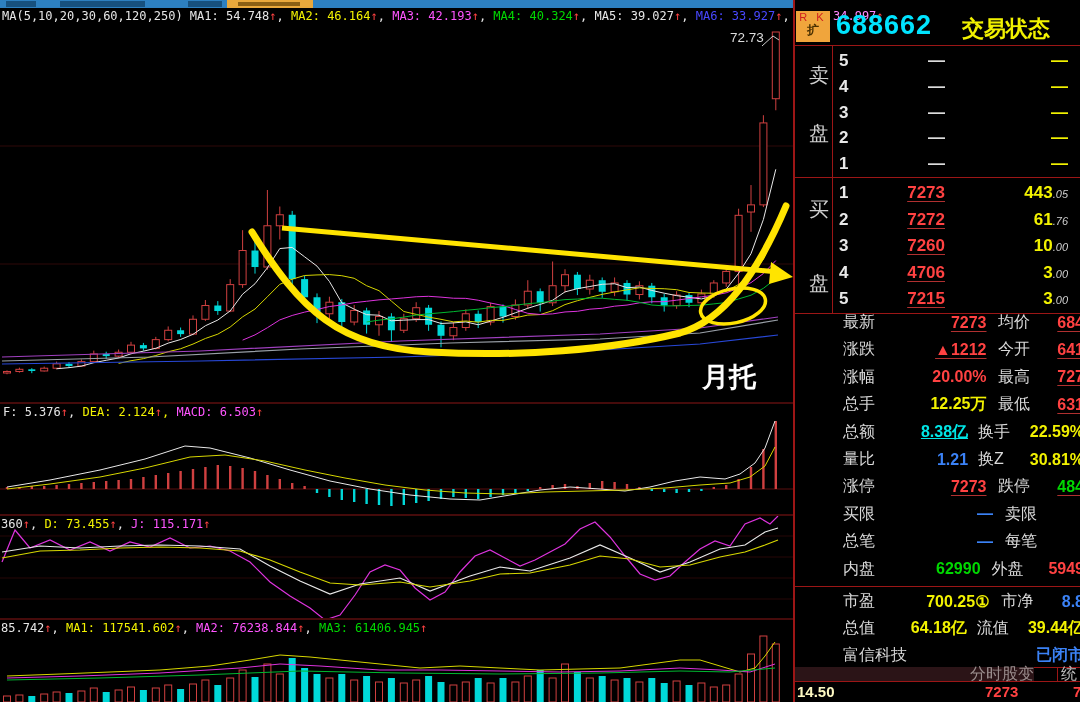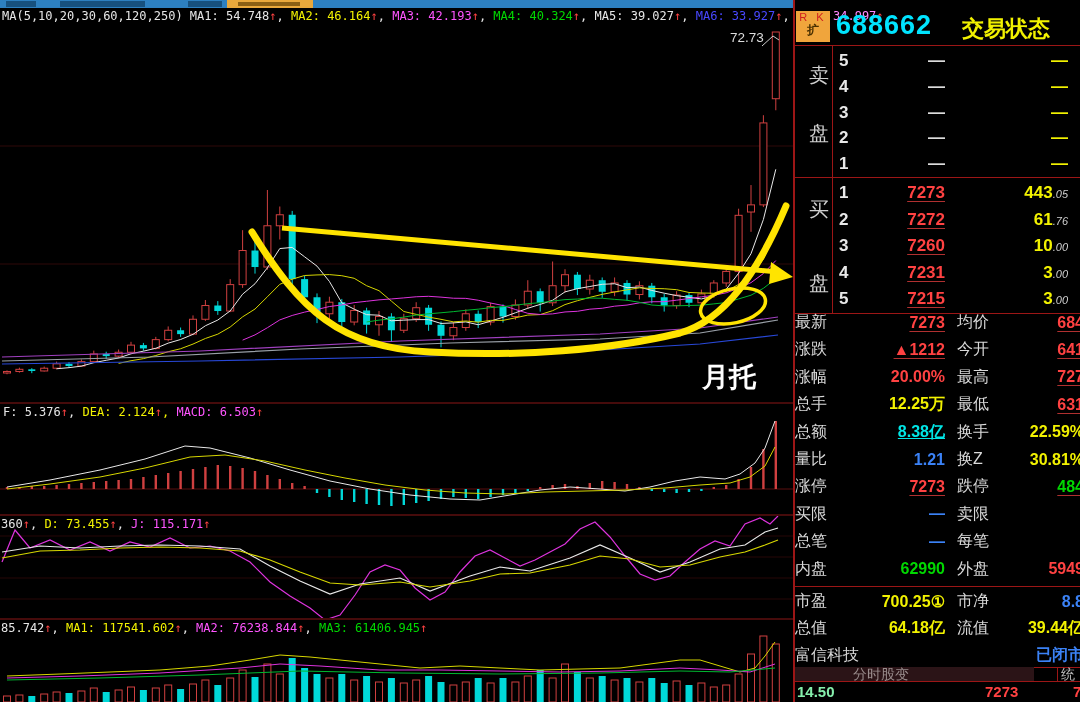--- a/index.html
+++ b/index.html
@@ -23,30 +23,30 @@
   .name{left:962px;top:14px;font-size:22px;font-weight:bold;color:#f2f200;}
   .ob-side{color:#cfcfcf;font-size:20px;}
   .obrow{position:absolute;left:795px;width:289px;height:26px;display:flex;align-items:center;}
   .ob-n{margin-left:44px;width:24px;color:#e8e8e8;font-weight:bold;font-size:17px;}
   .ob-p{width:82px;text-align:right;font-weight:bold;font-size:17px;}
   .ob-q{flex:1;text-align:right;padding-right:16px;font-weight:bold;font-size:17px;}
   .ob-q .dec{font-size:11px;color:#cfcfcf;font-weight:normal;font-style:italic;}
   .p-red{color:#ff4242;text-decoration:underline;text-decoration-color:#b03030;text-underline-offset:3px;}
   .dash-w{color:#dcdcdc;}.dash-y{color:#f2f200;}
   .qrow{position:absolute;left:795px;width:289px;height:27px;display:flex;align-items:center;}
-  .ql{width:62px;color:#d9d9d9;font-size:16px;white-space:nowrap;}
+  .ql{width:62px;color:#d9d9d9;font-size:16px;white-space:nowrap;padding-left:48px;}
   .qv1{width:88px;text-align:right;font-size:16px;font-weight:bold;white-space:nowrap;}
   .qsp{width:12px;}
   .ql2{width:62px;color:#d9d9d9;font-size:16px;white-space:nowrap;}
   .qv2{flex:1;text-align:right;font-size:16px;font-weight:bold;white-space:nowrap;}
   .c-red{color:#ff4242;}.c-yellow{color:#f2f200;}.c-cyan{color:#00e6e6;text-decoration:underline;}
   .c-green{color:#00d800;}.c-white{color:#3b82f6;}
   .u{text-decoration:underline;text-decoration-color:#b03030;text-underline-offset:3px;}
   #darkbar{left:795px;top:667px;width:239px;height:14px;background:#2b1417;color:#9a8d8d;
-           font-size:14px;line-height:14px;}
+           font-size:16px;line-height:14px;text-align:right;}
   #watermark{left:838px;top:648px;font-size:35px;font-weight:bold;color:#ffffff;z-index:60;
              text-shadow:0 0 6px #000,0 0 3px #000,2px 2px 3px #000;white-space:nowrap;}
   .botnum{top:683px;font-size:15px;font-weight:bold;}
 </style>
 </head>
 <body>
 
 <div id="root">
 
   <div id="topbar" class="abs">
@@ -427,21 +427,21 @@
         <span class="ob-p p-red">7272</span>
         <span class="ob-q c-yellow">61<span class="dec">.76</span></span>
       </div>
       <div class="obrow" style="top: 233.2px;">
         <span class="ob-n">3</span>
         <span class="ob-p p-red">7260</span>
         <span class="ob-q c-yellow">10<span class="dec">.00</span></span>
       </div>
       <div class="obrow" style="top: 259.8px;">
         <span class="ob-n">4</span>
-        <span class="ob-p p-red">7231</span>
+        <span class="ob-p p-red">4706</span>
         <span class="ob-q c-yellow">3<span class="dec">.00</span></span>
       </div>
       <div class="obrow" style="top: 286.4px;">
         <span class="ob-n">5</span>
         <span class="ob-p p-red">7215</span>
         <span class="ob-q c-yellow">3<span class="dec">.00</span></span>
       </div>
     </div>
 
   <div id="quote-top">
@@ -538,18 +538,18 @@
         <span class="ql2"></span>
         <span class="qv2 c-white">已闭市</span>
       </div>
     </div>
 
   <div id="darkbar" class="abs">
     <span style="margin-left:58px">分时股变</span>
     <span style="position:absolute;left:266px;color:#bbb">统</span>
   </div>
 
-  <div class="abs botnum" style="left:797px;color:#86efac">14.50</div>
+  <div class="abs botnum" style="left:797px;color:#fef9c3">14.50</div>
   <div class="abs botnum" style="left:985px;color:#ff4242">7273</div>
   <div class="abs botnum" style="left:1073px;color:#ff4242">7</div>
 
 
 </div>
 
 </body></html>

